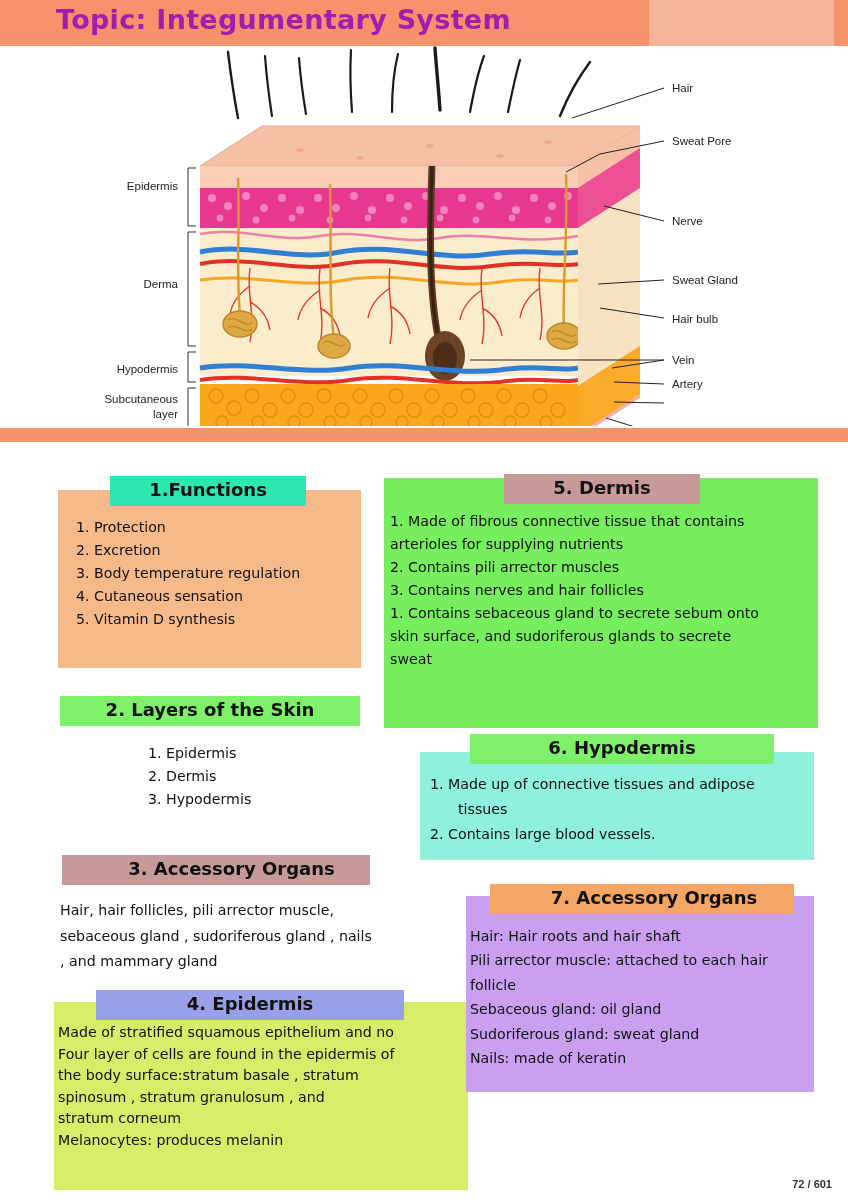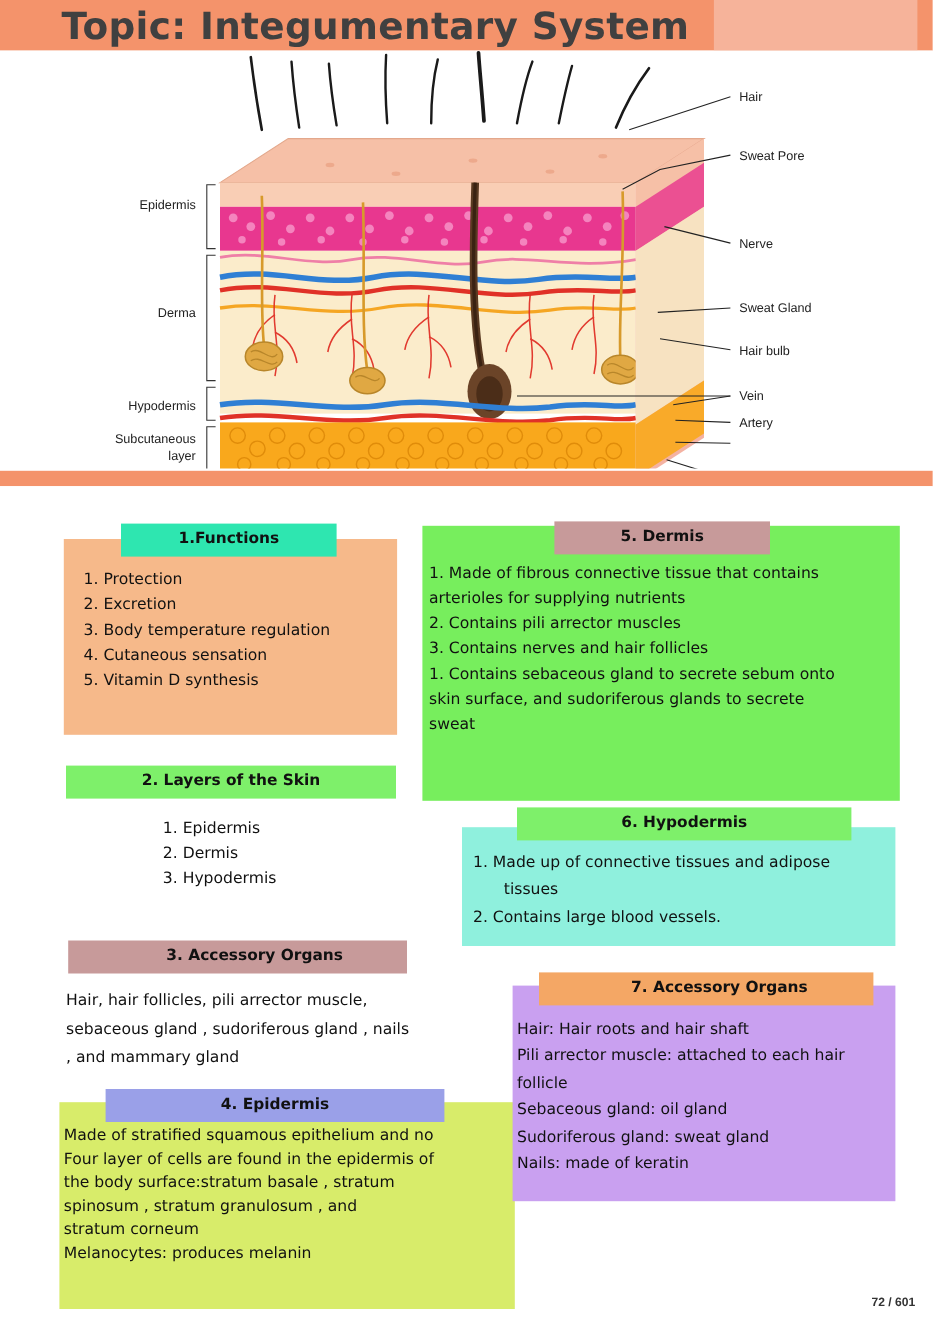--- a/index.html
+++ b/index.html
@@ -15,21 +15,21 @@
     position:absolute;left:0;top:0;width:848px;height:46px;
     background:#f4936b;
   }
   .header-bar .hl-block{
     position:absolute;right:14px;top:0;width:185px;height:46px;
     background:#f6b39a;
   }
   .topic-title{
     position:absolute;left:56px;top:4px;
     font-family:"DejaVu Sans", sans-serif;
-    font-size:34px;font-weight:bold;color:#404040;
+    font-size:27px;font-weight:bold;color:#a21caf;
     letter-spacing:.3px;
   }
   .topic-title .label{font-weight:bold;}
   
   .figure-area{
     position:absolute;left:0;top:46px;width:848px;height:380px;
     background:#ffffff;
   }
   .divider-bar{
     position:absolute;left:0;top:428px;width:848px;height:14px;
@@ -42,21 +42,21 @@
   svg.skin{position:absolute;left:0;top:0;}
   .fig-label{
     font-family:"Liberation Sans", sans-serif;
     font-size:11.5px;fill:#222;
   }
   
   .card{position:absolute;box-sizing:border-box;}
   .card-title{
     position:absolute;box-sizing:border-box;
     font-family:"DejaVu Sans", sans-serif;
-    font-weight:bold;font-size:14px;color:#111;
+    font-weight:bold;font-size:18px;color:#111;
     text-align:center;line-height:28px;height:30px;
   }
   .card-body{
     position:absolute;box-sizing:border-box;
     font-family:"DejaVu Sans", sans-serif;
     font-size:14.2px;color:#111;line-height:1.62;
   }
   .card-body div{white-space:nowrap;}
   .pagenum{
     position:absolute;right:16px;bottom:10px;

